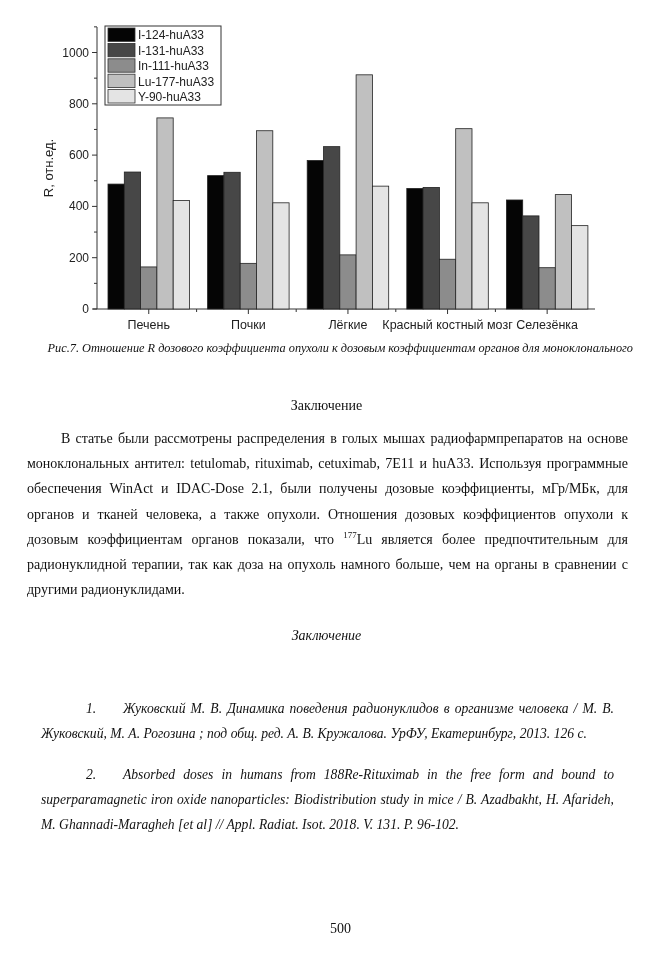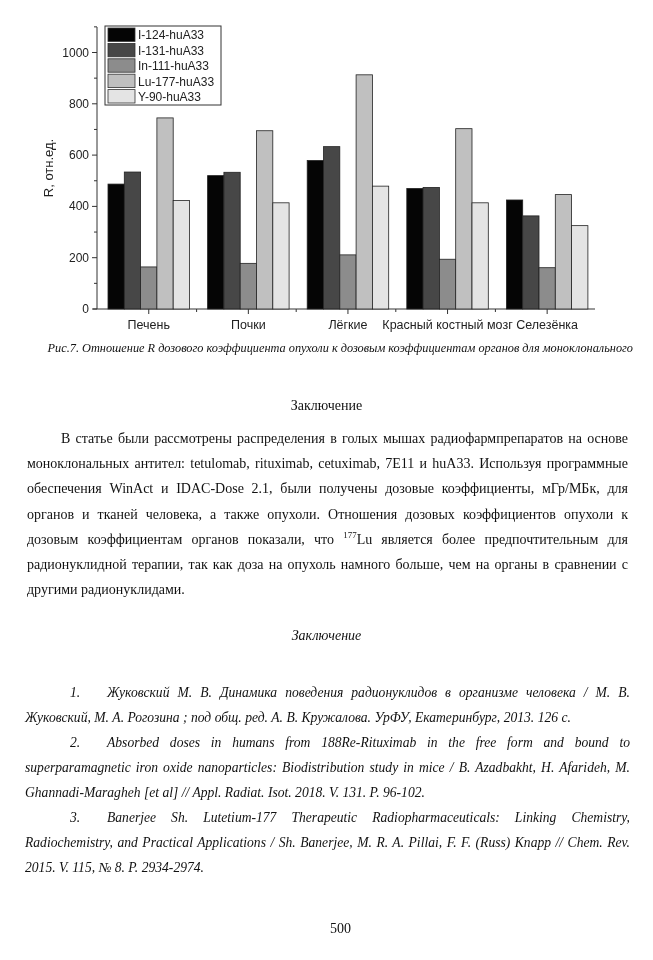--- a/index.html
+++ b/index.html
@@ -15,21 +15,21 @@
   .heading { position: absolute; left: 0; width: 653px; top: 398px; text-align: center;
              font-weight: normal; font-size: 14px; }
   .para { position: absolute; left: 27px; width: 601px; top: 426px; font-size: 14px;
           line-height: 25.2px; text-align: justify; }
   .para .indent { display: inline-block; width: 34px; }
   .para sup { font-size: 9px; line-height: 0; }
   .lit-title { position: absolute; left: 0; width: 653px; top: 628px; text-align: center;
                font-style: italic; font-size: 14px; }
   .refs { position: absolute; left: 25px; width: 605px; top: 680px; font-style: italic;
           font-size: 13.6px; line-height: 25px; text-align: justify; }
-  .ref { margin: 0; }
+  .ref { margin: 16px; }
   .ref .num { display: inline-block; width: 37px; padding-left: 45px; }
   .pagenum { position: absolute; left: 0; width: 653px; top: 921px; text-align: center; font-size: 14px; margin-left: 14px; }
 </style>
 </head>
 <body>
 
 <svg id="chart" xmlns="http://www.w3.org/2000/svg" width="653" height="340">
     <line x1="97" y1="27" x2="97" y2="309" stroke="#333" stroke-width="1"></line>
     <line x1="93" y1="309" x2="595" y2="309" stroke="#333" stroke-width="1"></line>
     <line x1="92" y1="309" x2="97" y2="309" stroke="#333" stroke-width="1"></line>
@@ -109,16 +109,15 @@
 
 <div class="heading">Заключение</div>
 
 <div class="para"><span class="indent"></span><span>В статье были рассмотрены распределения в голых мышах радиофармпрепаратов на основе моноклональных антител: tetulomab, rituximab, cetuximab, 7E11 и huA33. Используя программные обеспечения WinAct и IDAC-Dose 2.1, были получены дозовые коэффициенты, мГр/МБк, для органов и тканей человека, а также опухоли. Отношения дозовых коэффициентов опухоли к дозовым коэффициентам органов показали, что </span><sup>177</sup><span>Lu является более предпочтительным для радионуклидной терапии, так как доза на опухоль намного больше, чем на органы в сравнении с другими радионуклидами.</span></div>
 
 <div class="lit-title">Заключение</div>
 
 <div class="refs">
   <p class="ref"><span class="num">1.</span><span>Жуковский М. В. Динамика поведения радионуклидов в организме человека / М. В. Жуковский, М. А. Рогозина ; под общ. ред. А. В. Кружалова. УрФУ, Екатеринбург, 2013. 126 с.</span></p>
   <p class="ref"><span class="num">2.</span><span>Absorbed doses in humans from 188Re-Rituximab in the free form and bound to superparamagnetic iron oxide nanoparticles: Biodistribution study in mice / B. Azadbakht, H. Afarideh, M. Ghannadi-Maragheh [et al] // Appl. Radiat. Isot. 2018. V. 131. P. 96-102.</span></p>
-  <p class="ref"><span class="num">3.</span><span>Banerjee Sh. Lutetium-177 Therapeutic Radiopharmaceuticals: Linking Chemistry, Radiochemistry, and Practical Applications / Sh. Banerjee, M. R. A. Pillai, F. F. (Russ) Knapp // Chem. Rev. 2015. V. 115, № 8. P. 2934-2974.</span></p>
 </div>
 
 <div class="pagenum">500</div>
 
 </body></html>

